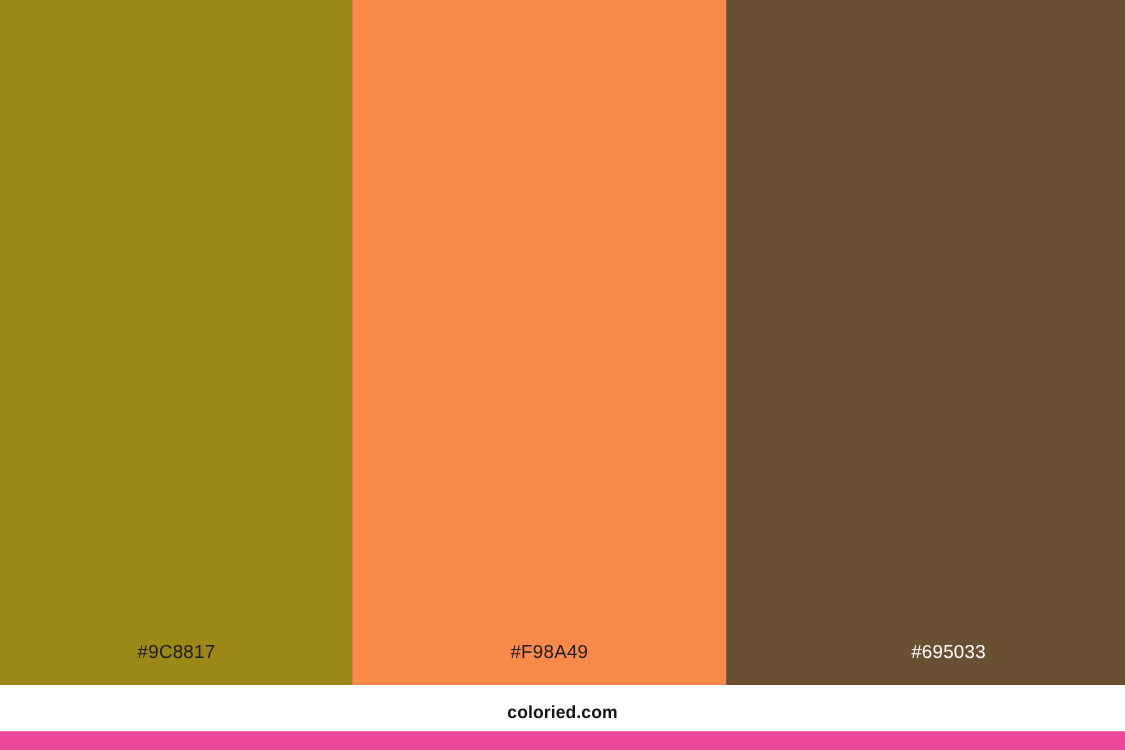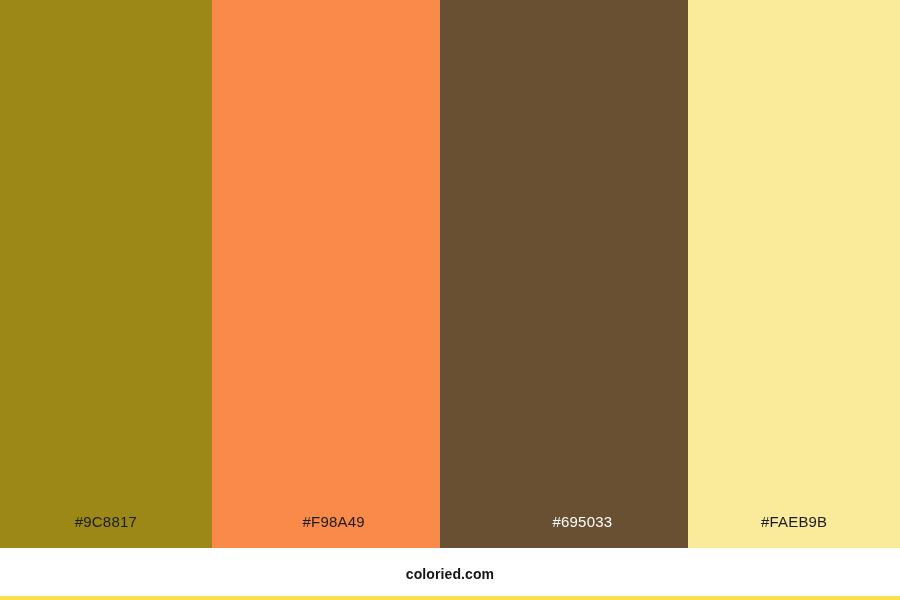--- a/index.html
+++ b/index.html
@@ -12,21 +12,21 @@
     height: 600px;
     background: #ffffff;
     font-family: "Liberation Sans", sans-serif;
     overflow: hidden;
   }
 
   .palette-page {
     position: relative;
     width: 900px;
     height: 600px;
-    background: #fde047;
+    background: #ec4899;
     box-sizing: border-box;
   }
 
   
   .swatch-strip {
     position: absolute;
     left: 0;
     top: 0;
     width: 900px;
     height: 548px;
@@ -60,21 +60,21 @@
 
   .swatch-label.on-light { color: #1c1c1c; }
   .swatch-label.on-dark  { color: #ffffff; }
 
   
   .footer-area {
     position: absolute;
     left: 0;
     top: 548px;
     width: 900px;
-    height: 48px;
+    height: 37px;
     background: #ffffff;
     display: flex;
     align-items: center;
     justify-content: center;
     text-align: right;
   }
 
   .footer-credit {
     font-family: "Liberation Sans", sans-serif;
     font-size: 14px;
@@ -99,23 +99,20 @@
 
     <div class="swatch" style="background-color: rgb(249, 138, 73); padding-left: 16px;">
       <span class="swatch-label on-light" style="color: rgb(28, 28, 28);">#F98A49</span>
     </div>
 
 
     <div class="swatch" style="background-color: rgb(105, 80, 51); padding-left: 37px;">
       <span class="swatch-label on-dark" style="color: rgb(255, 255, 255);">#695033</span>
     </div>
 
-    <div class="swatch" style="background-color: rgb(250, 235, 155);">
-      <span class="swatch-label on-light" style="color: rgb(28, 28, 28);">#FAEB9B</span>
-    </div>
 
   </div>
 
   <div class="footer-area">
     <span class="footer-credit" style="color: rgb(20, 20, 20);">coloried.com</span>
   </div>
 
 </div>
 
 </body></html>

